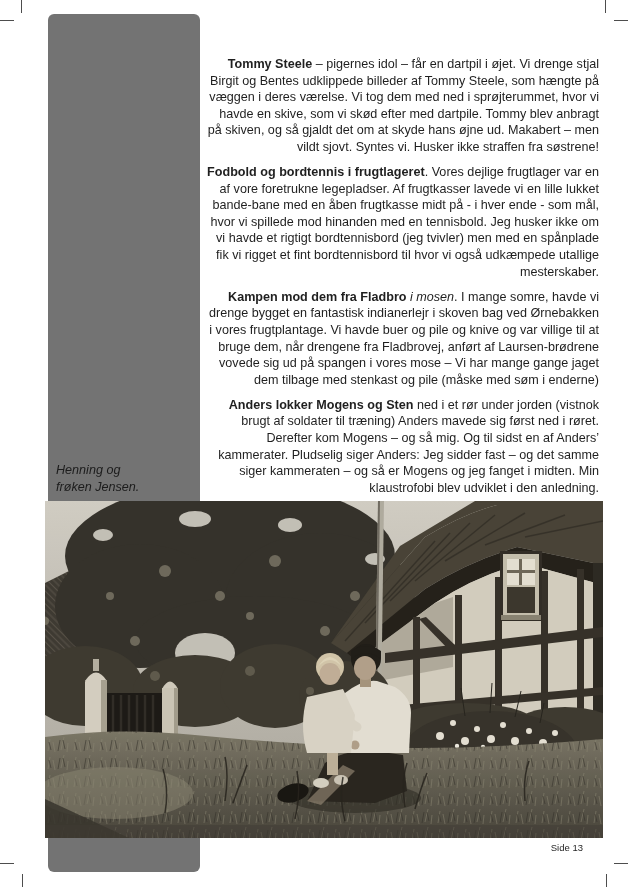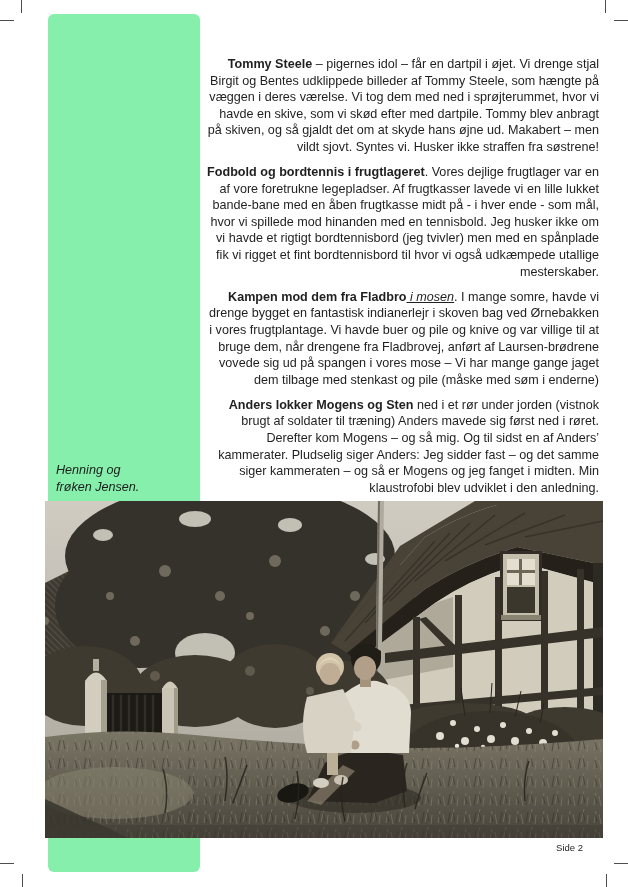--- a/index.html
+++ b/index.html
@@ -7,34 +7,34 @@
     position:relative;width:628px;height:887px;background:#ffffff;overflow:hidden;
     font-family:"Liberation Sans","DejaVu Sans",sans-serif;color:#1f1f1f;
   }
   
   .crop{position:absolute;background:#4d4d4d;}
   .crop.h{height:1px;width:14px;}
   .crop.v{width:1px;height:13px;}
   
   .sidebar{
     position:absolute;left:48px;top:14px;width:152px;height:858px;
-    background:#86efac;border-radius:6px;
+    background:#737373;border-radius:6px;
   }
   .caption{
     position:absolute;left:8px;top:448px;width:136px;
     font-style:italic;font-size:12.6px;line-height:17px;color:#1c1c1c;
     white-space:pre-line;
   }
   
   .article{position:absolute;left:205px;top:56px;width:394px;}
   .article p.para{
     margin:0 0 8.5px 0;font-size:12.6px;line-height:16.6px;text-align:right;
   }
   .article .b{font-weight:bold;}
-  .article .i{font-style:italic;text-decoration:underline;}
+  .article .i{font-style:italic;}
   
   .photo{
     position:absolute;left:45px;top:501px;width:558px;height:337px;margin:0;
     background:#c9c6bd;overflow:hidden;
   }
   .photo svg{display:block;}
   
   .pagenum{
     position:absolute;right:45px;top:842px;font-size:9.5px;color:#1f1f1f;
   }
@@ -264,15 +264,15 @@
           <path d="M180,300 q4,-26 0,-44 M188,302 q8,-22 14,-38 M360,306 q-4,-26 2,-44 M370,308 q6,-22 12,-36 M480,300 q-2,-24 4,-40 M120,312 q4,-24 -2,-44 M250,318 q6,-26 2,-48 M300,320 q-6,-24 -2,-44"></path>
         </g>
         <path d="M0,298 L84,337 L0,337 Z" fill="#35332c" opacity="0.85"></path>
         <rect x="0" y="324" width="558" height="13" fill="#3d3a32" opacity="0.45"></rect>
       </g>
 
       <rect x="0" y="0" width="558" height="337" fill="#7a6a4c" opacity="0.05"></rect>
     </svg>
   </figure>
 
-  <div class="pagenum">Side 2</div>
+  <div class="pagenum">Side 13</div>
 
 </div>
 
 </body></html>

